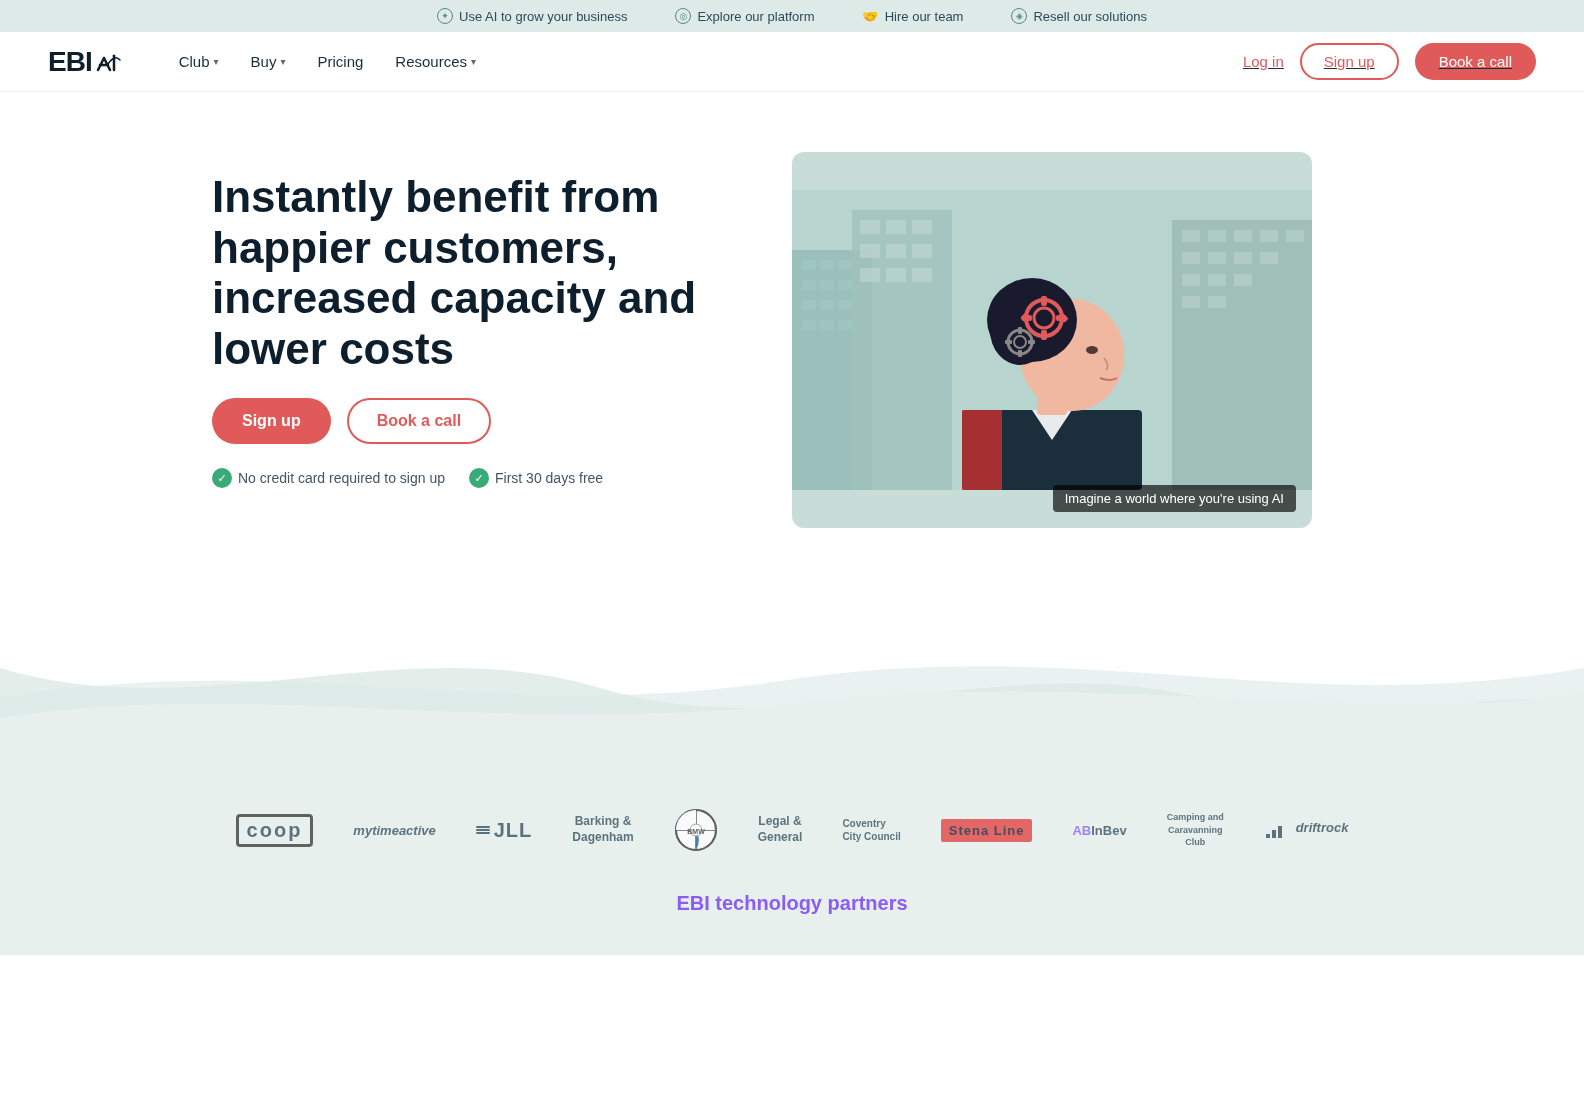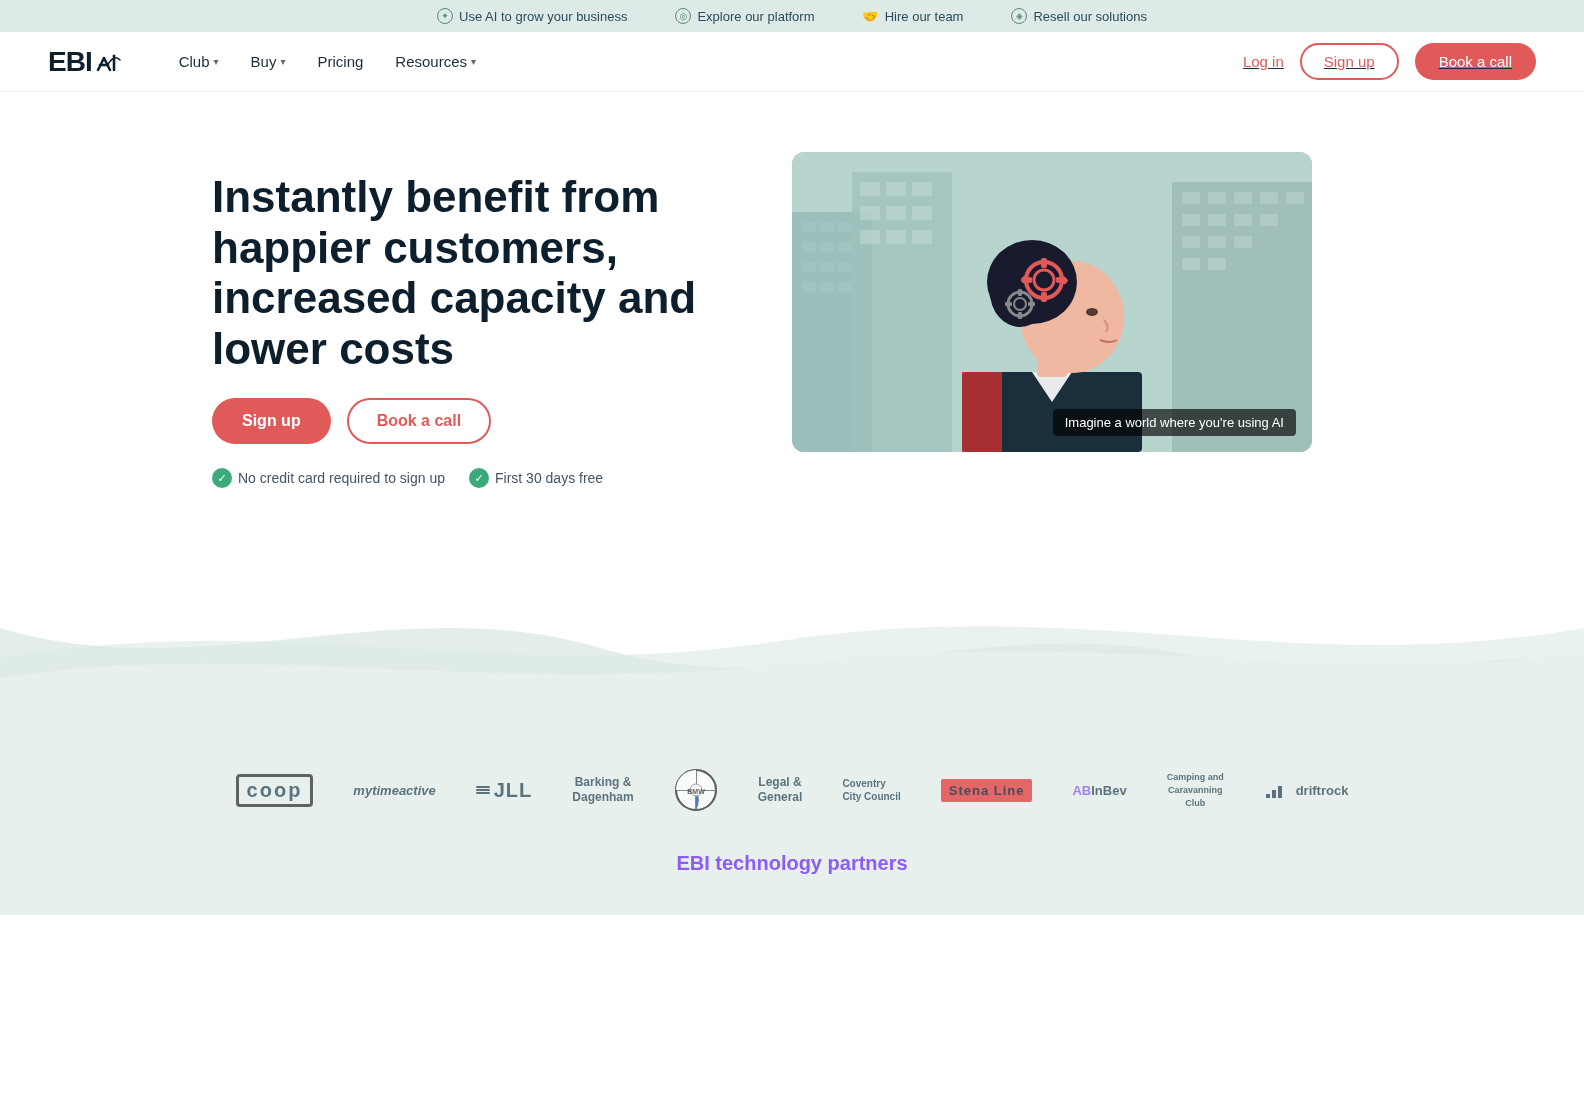--- a/index.html
+++ b/index.html
@@ -198,21 +198,21 @@
     
     .hero-right {
       flex: 1;
       max-width: 520px;
     }
     .hero-image-container {
       border-radius: 12px;
       overflow: hidden;
       background: #c8ddd8;
       position: relative;
-      height: 300px;
+      height: 376px;
       width: 100%;
     }
     
     .hero-image-container svg {
       width: 100%;
       height: 100%;
     }
     .hero-image-caption {
       position: absolute;
       bottom: 16px;
@@ -524,21 +524,21 @@
       <span style="font-size:13px;font-weight:700;">
         <span style="color:#8b5cf6;">AB</span>InBev
       </span>
     </div>
 
     <div class="partner-logo">
       <span style="font-size:9px;font-weight:600;text-align:center;line-height:1.4;">Camping and<br>Caravanning<br>Club</span>
     </div>
 
     <div class="partner-logo">
-      <span style="display:flex;align-items:center;gap:12px;">
+      <span style="display:flex;gap:12px;font-style:italic;">
         <svg width="20" height="20" viewBox="0 0 20 20">
           <rect x="2" y="14" width="4" height="4" fill="#2d4a5a"></rect>
           <rect x="8" y="10" width="4" height="8" fill="#2d4a5a"></rect>
           <rect x="14" y="6" width="4" height="12" fill="#2d4a5a"></rect>
         </svg>
         <span style="font-size:13px;font-weight:700;">driftrock</span>
       </span>
     </div>
   </div>
   <div class="partners-tech-title">EBI technology partners</div>

